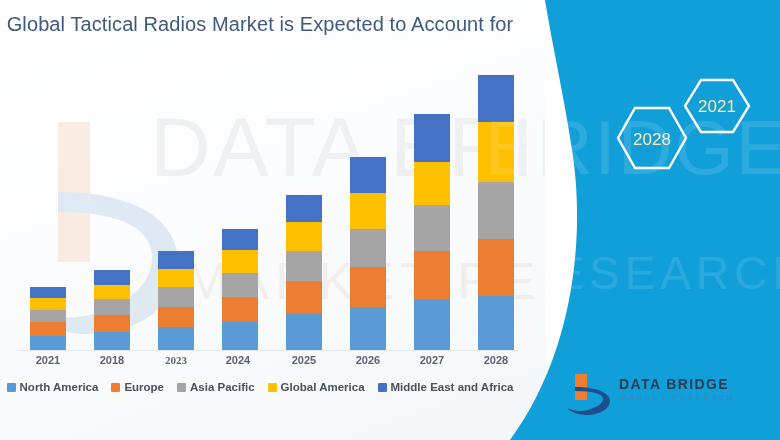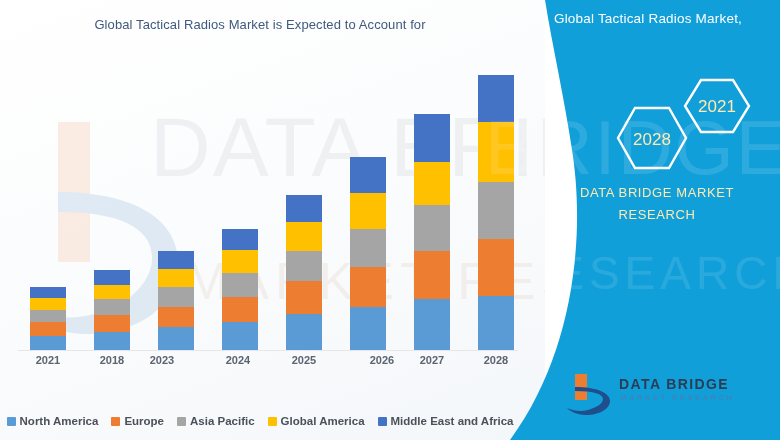--- a/index.html
+++ b/index.html
@@ -13,21 +13,21 @@
 
   
   .left-panel{
     position:absolute;left:0;top:0;width:545px;height:440px;
     background:linear-gradient(160deg,#ffffff 0%,#fbfcfd 45%,#f4f7fa 100%);
     overflow:hidden;
   }
   .chart-title{
     position:absolute;left:0;top:14px;width:520px;
     text-align:center;
-    font-size:13px;line-height:21px;color:#3f5a7d;letter-spacing:.1px;
+    font-size:20px;line-height:21px;color:#3f5a7d;letter-spacing:.1px;
   }
 
   
   .wm-mark{
     position:absolute;left:28px;top:112px;width:175px;height:230px;
     opacity:.13;pointer-events:none;
   }
   .wm-text{
     position:absolute;left:150px;top:105px;width:470px;
     font-size:84px;line-height:84px;letter-spacing:2px;
@@ -54,21 +54,21 @@
 
   .xticks{position:absolute;left:0;top:354px;width:520px;height:20px;}
   .xtick{
     position:absolute;width:60px;text-align:center;
     font-size:11px;color:#5c6470;font-weight:700;top:0;
   }
 
   
   .legend{
     position:absolute;left:0;top:378px;width:520px;height:18px;
-    display:flex;justify-content:center;align-items:center;gap:13px;margin-top:34px;
+    display:flex;justify-content:center;align-items:center;gap:13px;
   }
   .legend-item{display:flex;align-items:center;gap:4px;}
   .legend-swatch{width:9px;height:9px;display:block;border-radius:1px;}
   .legend-label{font-size:11.5px;color:#4b515a;font-weight:700;white-space:nowrap;}
 
   
   .right-panel{
     position:absolute;left:0;top:0;width:780px;height:440px;
     pointer-events:none;
   }
@@ -201,24 +201,24 @@
               <span class="seg" style="height: 56.7917px; background: rgb(237, 125, 49);"></span>
               <span class="seg" style="height: 54.375px; background: rgb(91, 155, 213);"></span>
             </div>
           </div>
         </div>
     </div>
 
     <div class="xticks" id="xticks">
         <div class="xtick" style="left: 18px;">2021</div>
         <div class="xtick" style="left: 82px;">2018</div>
-        <div class="xtick" style="left: 132px;">2023</div>
+        <div class="xtick" style="left: 146px; font-family: Liberation Serif, serif;">2023</div>
         <div class="xtick" style="left: 208px;">2024</div>
         <div class="xtick" style="left: 274px;">2025</div>
-        <div class="xtick" style="left: 352px;">2026</div>
+        <div class="xtick" style="left: 338px;">2026</div>
         <div class="xtick" style="left: 402px;">2027</div>
         <div class="xtick" style="left: 466px;">2028</div>
       </div>
 
     <div class="legend" id="legend">
         <div class="legend-item">
           <span class="legend-swatch" style="background: rgb(91, 155, 213);"></span>
           <span class="legend-label">North America</span>
         </div>
         <div class="legend-item">
@@ -242,36 +242,31 @@
 
   <svg class="right-panel" viewBox="0 0 780 440" preserveAspectRatio="none">
     <path d="M545 0 L780 0 L780 440 L510 440 C576 350 585 230 572 150 C564 96 552 44 545 0 Z" fill="#119FDA"></path>
   </svg>
 
   <div class="right-content">
     <div class="wm-right">BRIDGE</div>
     <div class="wm-right2">RESEARCH</div>
 
     <div class="right-title">
-      <div>Global Tactical Radios Market,</div>
     </div>
 
     <div class="hexwrap">
       <svg viewBox="0 0 200 100" width="200" height="100">
         <polygon points="128,8 160,8 176,34 160,60 128,60 112,34" fill="none" stroke="#ffffff" stroke-width="2.4"></polygon>
         <text id="hex-label-1" x="144" y="40" text-anchor="middle" font-family="Liberation Sans, sans-serif" font-size="17" fill="#ffe9b0">2021</text>
         <polygon points="62,36 96,36 113,66 96,96 62,96 45,66" fill="none" stroke="#ffffff" stroke-width="2.4"></polygon>
         <text id="hex-label-0" x="79" y="73" text-anchor="middle" font-family="Liberation Sans, sans-serif" font-size="17" fill="#ffe9b0">2028</text>
       </svg>
     </div>
 
-    <div class="dbmr-text">
-      <div>DATA BRIDGE MARKET</div>
-      <div>RESEARCH</div>
-    </div>
 
     <div class="logo">
       <svg viewBox="0 0 46 44" width="46" height="44" style="position:absolute;left:0;top:0;">
         <path d="M8 2 L20 2 L20 28 L8 28 Z" fill="#ED7D31"></path>
         <path d="M8 15 C30 15 43 21 43 29 C43 37 32 43 19 43 C11 43 4 40 0 36 C7 39 14 40 21 38 C31 35 36 31 36 27 C36 22 27 19 8 19 Z" fill="#1F4E8C"></path>
       </svg>
       <div class="logo-title">DATA BRIDGE</div>
       <div class="logo-sub">MARKET RESEARCH</div>
     </div>
   </div>

